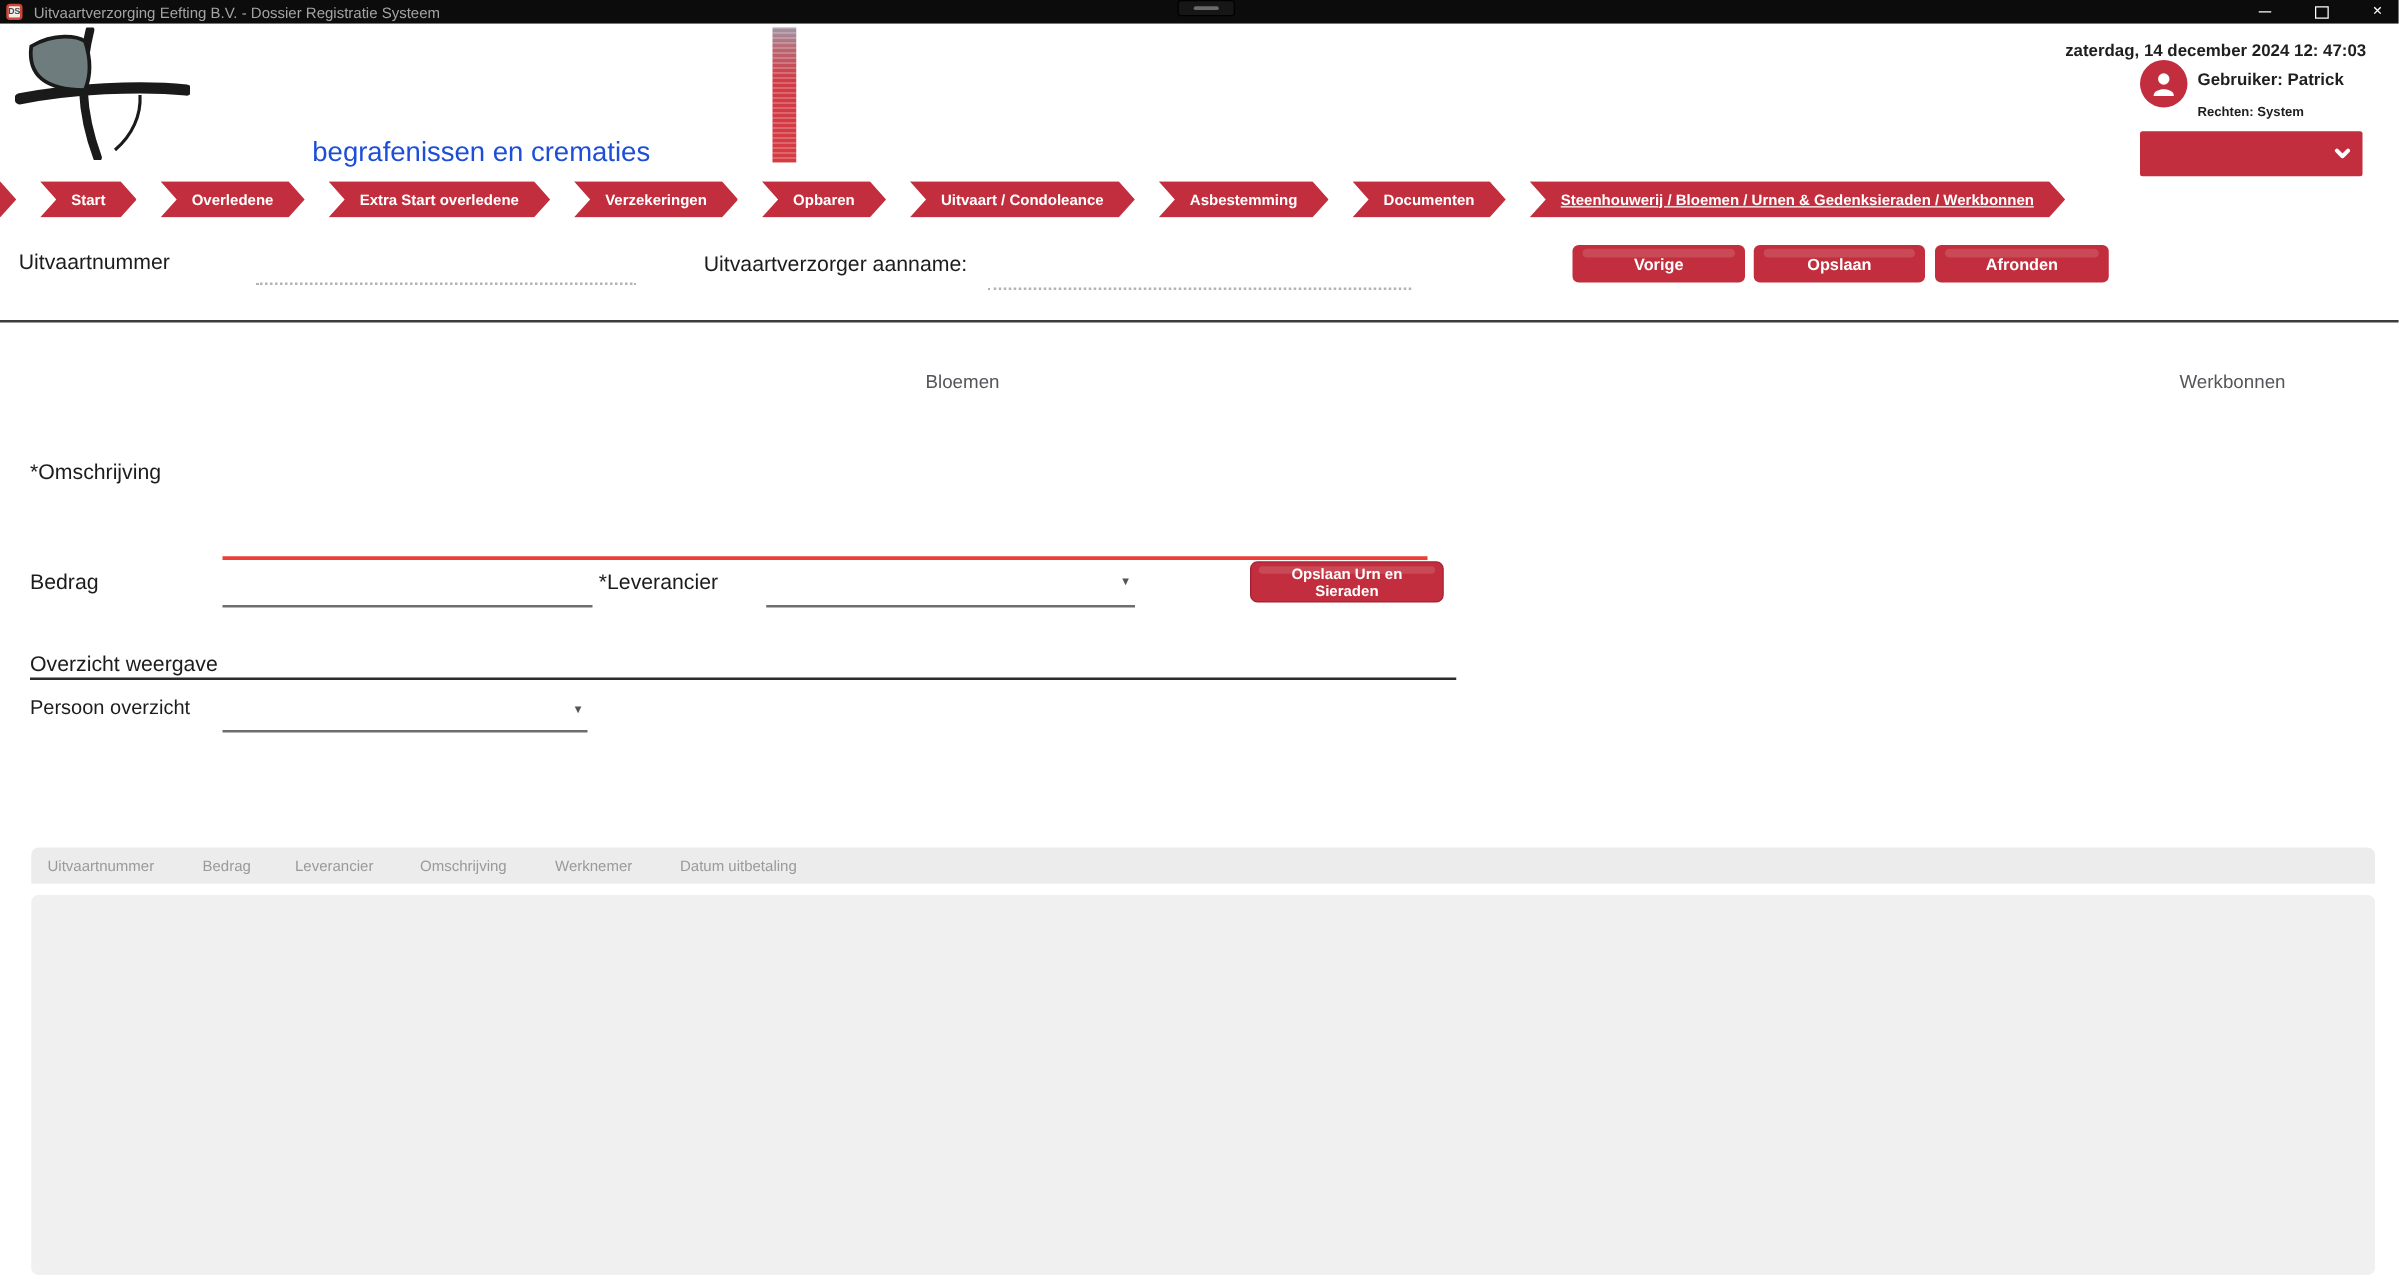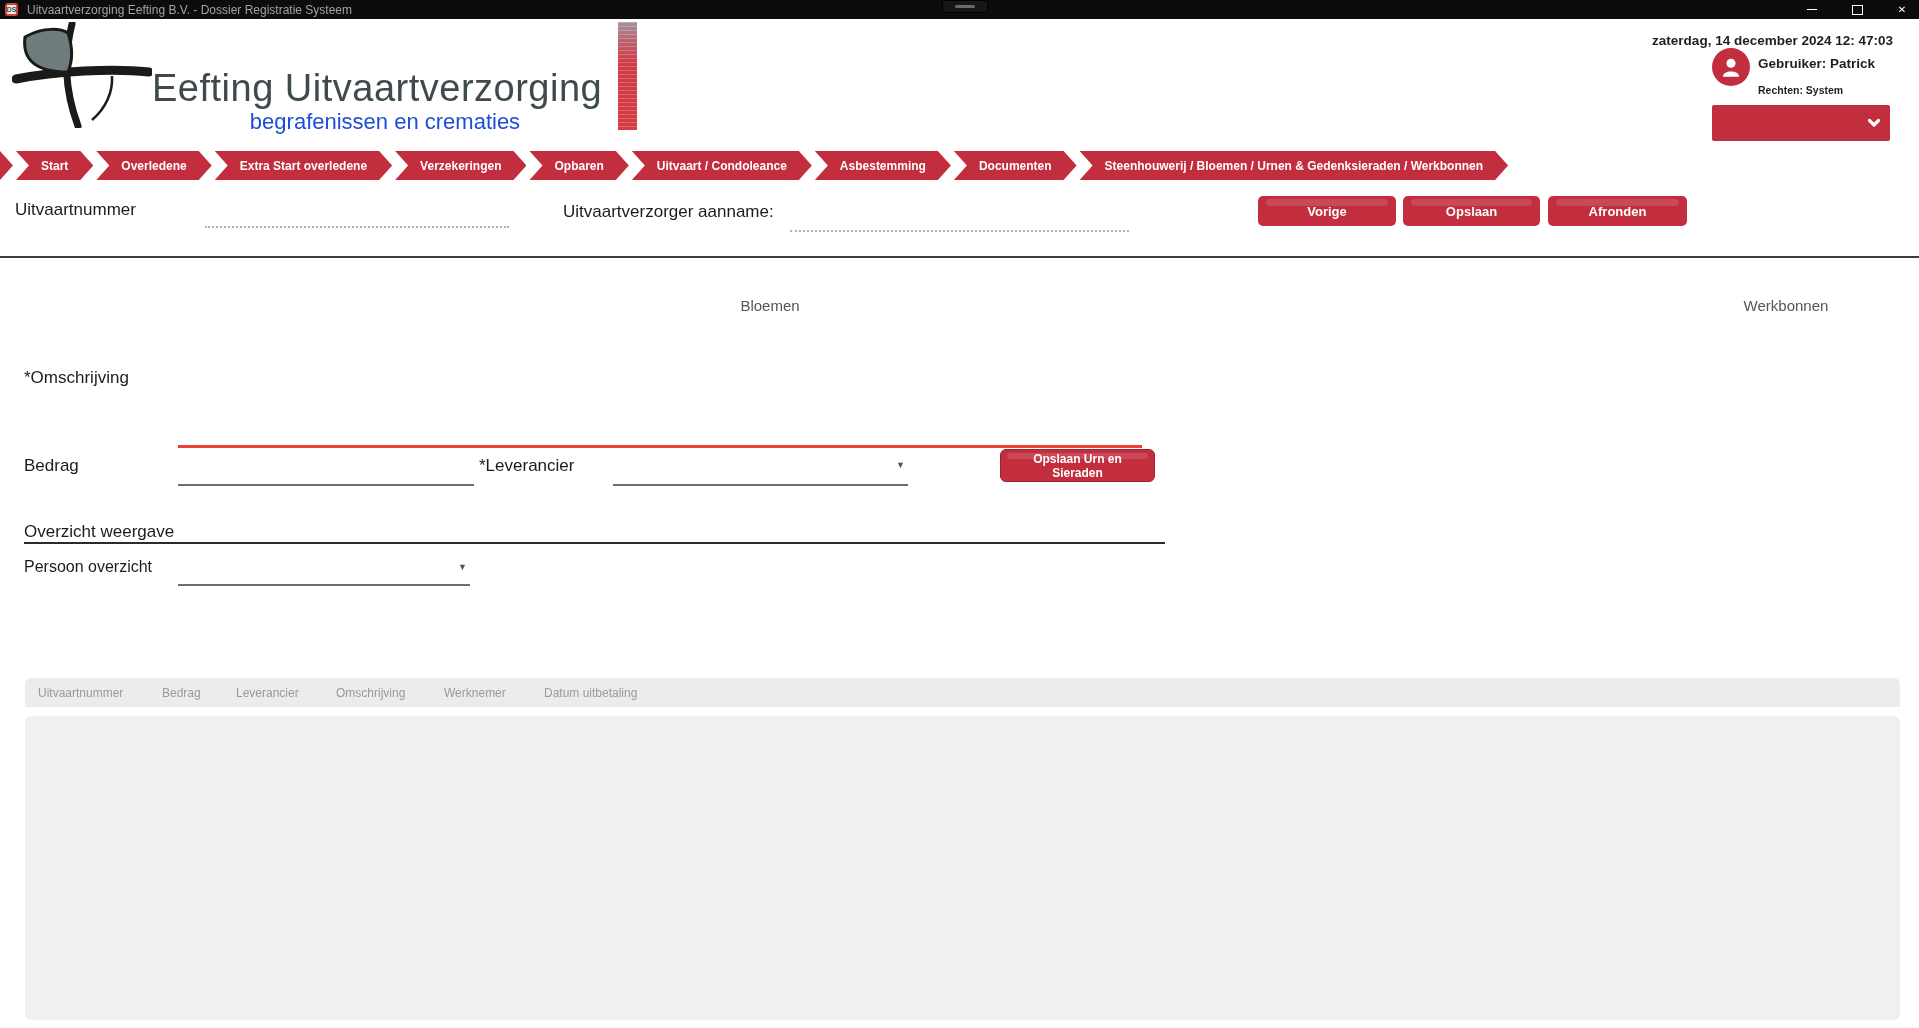--- a/index.html
+++ b/index.html
@@ -29,27 +29,27 @@
           background:repeating-linear-gradient(180deg,rgba(255,255,255,.22) 0 1px,rgba(0,0,0,0) 1px 4px);}
   .datetime{position:absolute;right:26px;top:33px;font-size:13.5px;font-weight:bold;white-space:nowrap;}
   .avatar{position:absolute;left:1712px;top:48px;width:38px;height:38px;border-radius:50%;background:var(--accent,#c22e3d);
           display:flex;align-items:center;justify-content:center;}
   .user-name{position:absolute;left:1758px;top:56px;font-size:13.5px;font-weight:bold;}
   .user-rights{position:absolute;left:1758px;top:84px;font-size:10.5px;font-weight:bold;}
   .user-dropdown{position:absolute;left:1712px;top:105px;width:178px;height:36px;background:var(--accent,#c22e3d);border-radius:2px;}
   .user-dropdown svg{position:absolute;right:9px;top:13px;}
 
   
-  .breadcrumb{position:absolute;left:0;top:151px;height:17px;display:flex;gap:3px;}
+  .breadcrumb{position:absolute;left:0;top:151px;height:17px;display:flex;gap:19px;align-items:center;}
   .crumb-lead{width:13px;height:29px;background:var(--accent,#c22e3d);
               clip-path:polygon(0 0,100% 50%,0 100%);}
   .crumb{height:29px;background:var(--accent,#c22e3d);color:#fff;font-size:12px;font-weight:600;
          display:flex;align-items:center;padding:0 25px;white-space:nowrap;
          clip-path:polygon(0 0,calc(100% - 13px) 0,100% 50%,calc(100% - 13px) 100%,0 100%,13px 50%);cursor:default;}
-  .crumb-active span{font-weight:bold;}
+  .crumb-active span{font-weight:bold;text-decoration:underline;}
 
   
   .lbl{position:absolute;font-size:17px;color:#1c1c1c;white-space:nowrap;}
   .dotted-input{position:absolute;height:20px;border:none;outline:none;background:transparent;
                 border-bottom:2px dotted #b3b3b3;font-size:14px;}
   .btn{position:absolute;background:var(--accent,#c22e3d);border:none;border-radius:5px;color:#fff;
        font-size:13px;font-weight:bold;font-family:inherit;height:30px;cursor:default;overflow:hidden;}
   .btn::before{content:"";position:absolute;left:8px;right:8px;top:3px;height:7px;border-radius:4px;background:rgba(255,255,255,.13);}
   .divider{position:absolute;left:0;top:256px;width:1919px;height:2px;background:#3c3c3c;}
 
@@ -98,21 +98,20 @@
     </div>
 </div>
 
 <div class="abs" style="left:0;top:19px;width:1919px;height:133px;background:#fff;">
   <svg class="abs" style="left:12px;top:3px;" width="140" height="106" viewBox="0 0 140 106">
     <path d="M4 57 C 45 49 100 46 137 50" stroke="#1a1a1a" stroke-width="9" fill="none" stroke-linecap="round"></path>
     <path d="M60 2 C 52 34 52 66 66 104" stroke="#1a1a1a" stroke-width="7" fill="none" stroke-linecap="round"></path>
     <path d="M56 50 C 24 50 10 38 13 15 C 32 4 50 7 56 11 C 61 26 61 38 56 50 Z" fill="#6e7c7e" stroke="#1a1a1a" stroke-width="3" stroke-linejoin="round"></path>
     <path d="M100 54 C 101 70 94 86 80 98" stroke="#1a1a1a" stroke-width="2.5" fill="none"></path>
   </svg>
-  <div class="logo-title">Eefting Uitvaartverzorging</div>
   <div class="logo-subtitle">begrafenissen en crematies</div>
   <div class="stripe" style="top:3px;"></div>
 </div>
 
 <div class="datetime">zaterdag, 14 december 2024 12: 47:03</div>
 <div class="avatar">
   <svg width="26" height="26" viewBox="0 0 24 24">
     <circle cx="12" cy="8.5" r="4.2" fill="#fff"></circle>
     <path d="M4.5 21 C4.5 14.5 19.5 14.5 19.5 21 Z" fill="#fff"></path>
   </svg>

